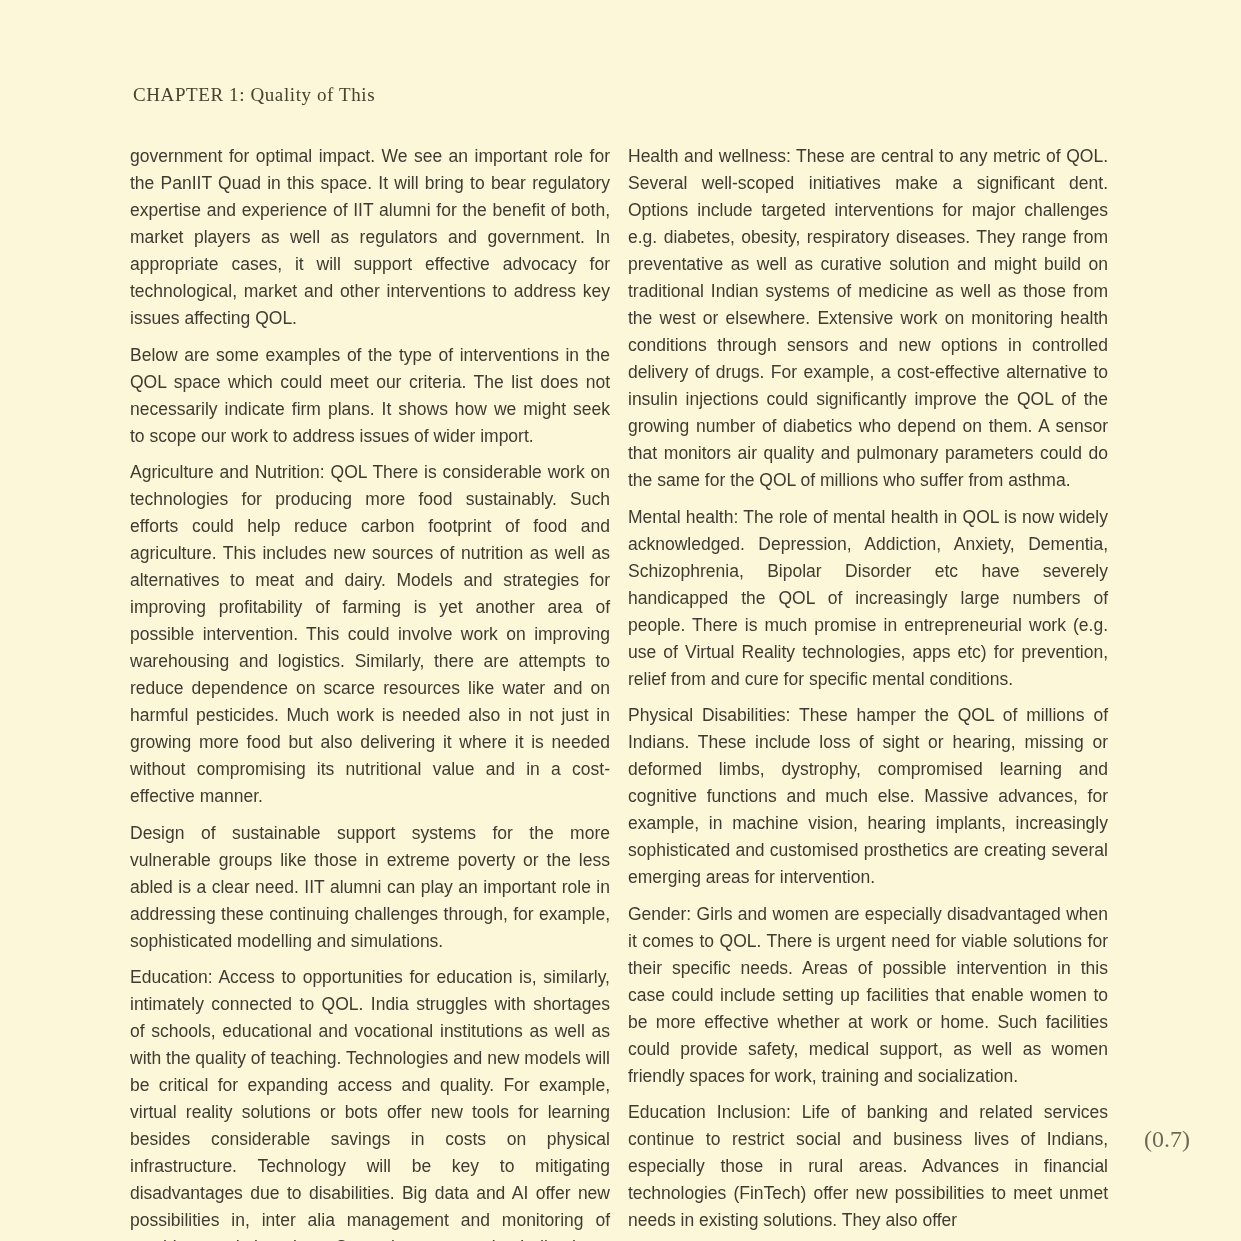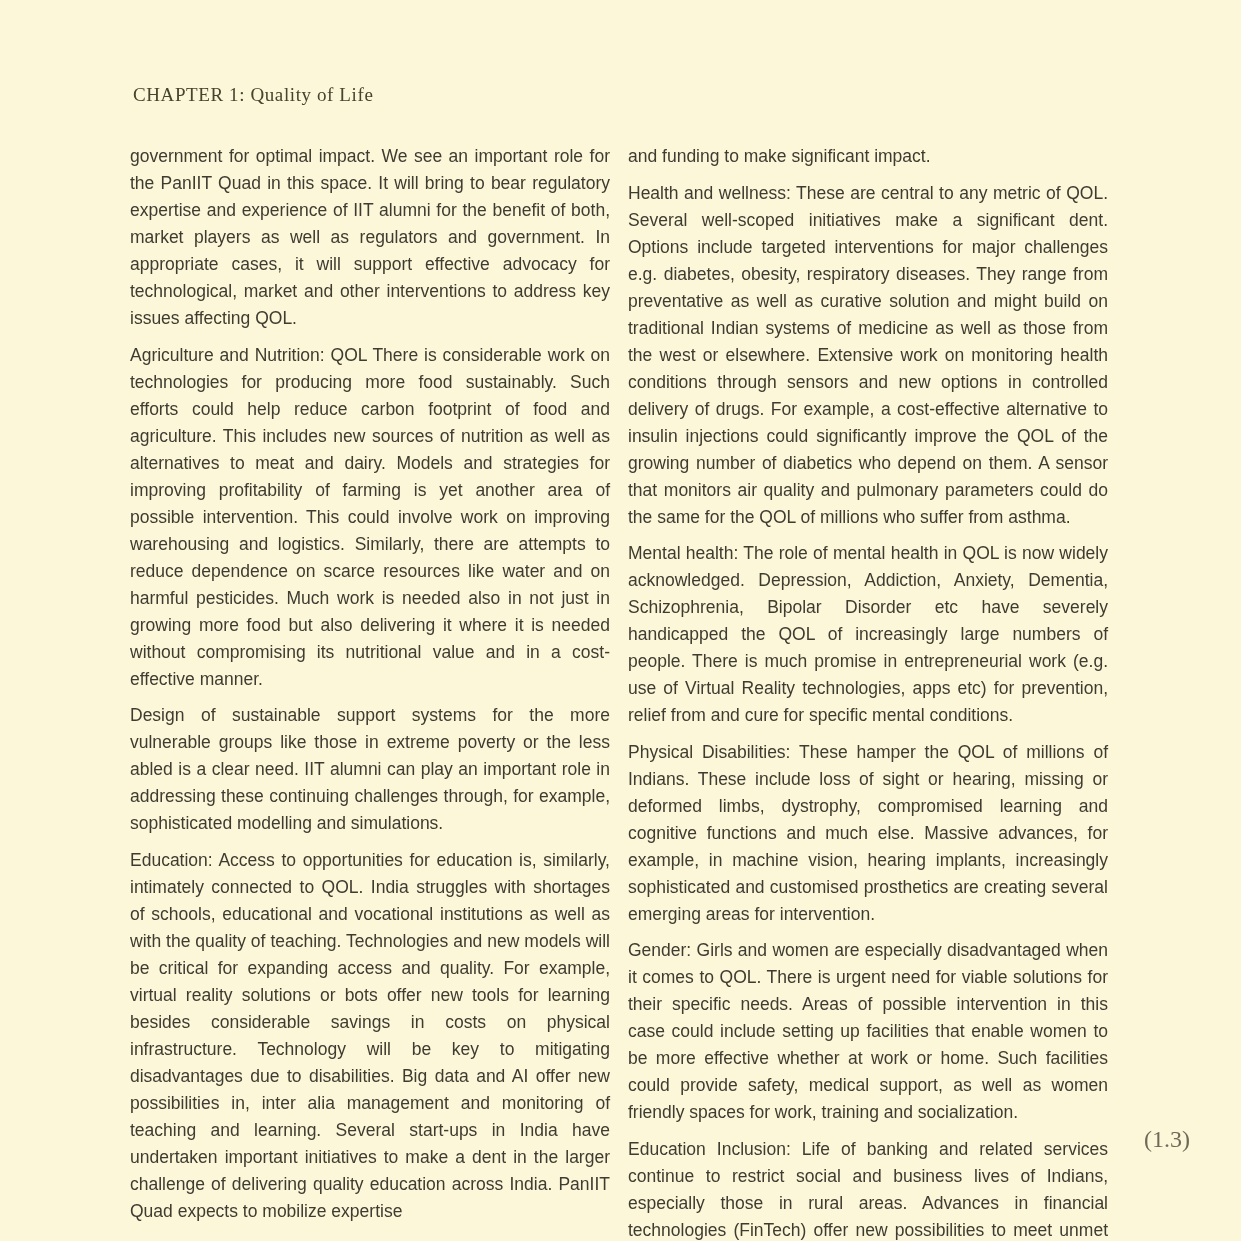--- a/index.html
+++ b/index.html
@@ -49,35 +49,35 @@
     right: 51px;
     top: 1126px;
     font-family: "Liberation Serif", "DejaVu Serif", serif;
     font-size: 24px;
     color: #6E6A5A;
   }
 </style>
 </head>
 <body>
 
-<div class="chapter-heading">CHAPTER 1: Quality of Life</div>
+<div class="chapter-heading">CHAPTER 1: Quality of This</div>
 
 <div class="columns">
 
   <div class="col">
     <p><span>government for optimal impact.  We see an important role for the PanIIT Quad in this space. It will bring to bear regulatory expertise and experience of IIT alumni for the benefit of both, market players as well as regulators and government.  In appropriate cases, it will support effective advocacy for technological, market and other interventions to address key issues affecting QOL.</span></p>
+    <p><span>Below are some examples of the type of interventions in the QOL space which could meet our criteria. The list does not necessarily indicate firm plans. It shows how we might seek to scope our work to address issues of wider import.</span></p>
     <p><span>Agriculture and Nutrition: QOL There is considerable work on technologies for producing more food sustainably. Such efforts could help reduce carbon footprint of food and agriculture. This includes new sources of nutrition as well as alternatives to meat and dairy. Models and strategies for improving profitability of farming is yet another area of possible intervention.  This could involve work on improving warehousing and logistics. Similarly, there are attempts to reduce dependence on scarce resources like water and on harmful pesticides. Much work is needed also in not just in growing more food but also delivering it where it is needed without compromising its nutritional value and in a cost-effective manner.</span></p>
     <p><span>Design of sustainable support systems for the more vulnerable groups like those in extreme poverty or the less abled is a clear need.  IIT alumni can play an important role in addressing these continuing challenges through, for example, sophisticated modelling and simulations.</span></p>
     <p><strong>Education:</strong><span> Access to opportunities for education is, similarly, intimately connected to QOL.  India struggles with shortages of schools, educational and vocational institutions as well as with the quality of teaching. Technologies and new models will be critical for expanding access and quality. For example, virtual reality solutions or bots offer new tools for learning besides considerable savings in costs on physical infrastructure.  Technology will be key to mitigating disadvantages due to disabilities.  Big data and AI offer new possibilities in, inter alia management and monitoring of teaching and learning.  Several start-ups in India have undertaken important initiatives to make a dent in the larger challenge of delivering quality education across India. PanIIT Quad expects to mobilize expertise</span></p>
   </div>
 
   <div class="col">
-    <p><span>and funding to make significant impact.</span></p>
     <p><strong>Health and wellness:</strong><span> These are central to any metric of QOL.  Several well-scoped initiatives make a significant dent. Options include targeted interventions for major challenges e.g. diabetes, obesity, respiratory diseases. They range from preventative as well as curative solution and might build on traditional Indian systems of medicine as well as those from the west or elsewhere. Extensive work on monitoring health conditions through sensors and new options in controlled delivery of drugs. For example, a cost-effective alternative to insulin injections could significantly improve the QOL of the growing number of diabetics who depend on them. A sensor that monitors air quality and pulmonary parameters could do the same for the QOL of millions who suffer from asthma.</span></p>
     <p><strong>Mental health:</strong><span> The role of mental health in QOL is now widely acknowledged. Depression, Addiction, Anxiety, Dementia, Schizophrenia, Bipolar Disorder etc have severely handicapped the QOL of increasingly large numbers of people. There is much promise in entrepreneurial work (e.g. use of Virtual Reality technologies, apps etc) for prevention, relief from and cure for specific mental conditions.</span></p>
     <p><strong>Physical Disabilities:</strong><span> These hamper the QOL of millions of Indians. These include loss of sight or hearing, missing or deformed limbs, dystrophy, compromised learning and cognitive functions and much else. Massive advances, for example, in machine vision, hearing implants, increasingly sophisticated and customised prosthetics are creating several emerging areas for intervention.</span></p>
     <p><strong>Gender:</strong><span> Girls and women are especially disadvantaged when it comes to QOL. There is urgent need for viable solutions for their specific needs. Areas of possible intervention in this case could include setting up facilities that enable women to be more effective whether at work or home. Such facilities could provide safety, medical support, as well as women friendly spaces for work, training and socialization.</span></p>
     <p><strong>Education Inclusion:</strong><span> Life of banking and related services continue to restrict social and business lives of Indians, especially those in rural areas. Advances in financial technologies (FinTech) offer new possibilities to meet unmet needs in existing solutions. They also offer</span></p>
   </div>
 
 </div>
 
-<div class="page-number">(1.3)</div>
+<div class="page-number">(0.7)</div>
 
 </body></html>

